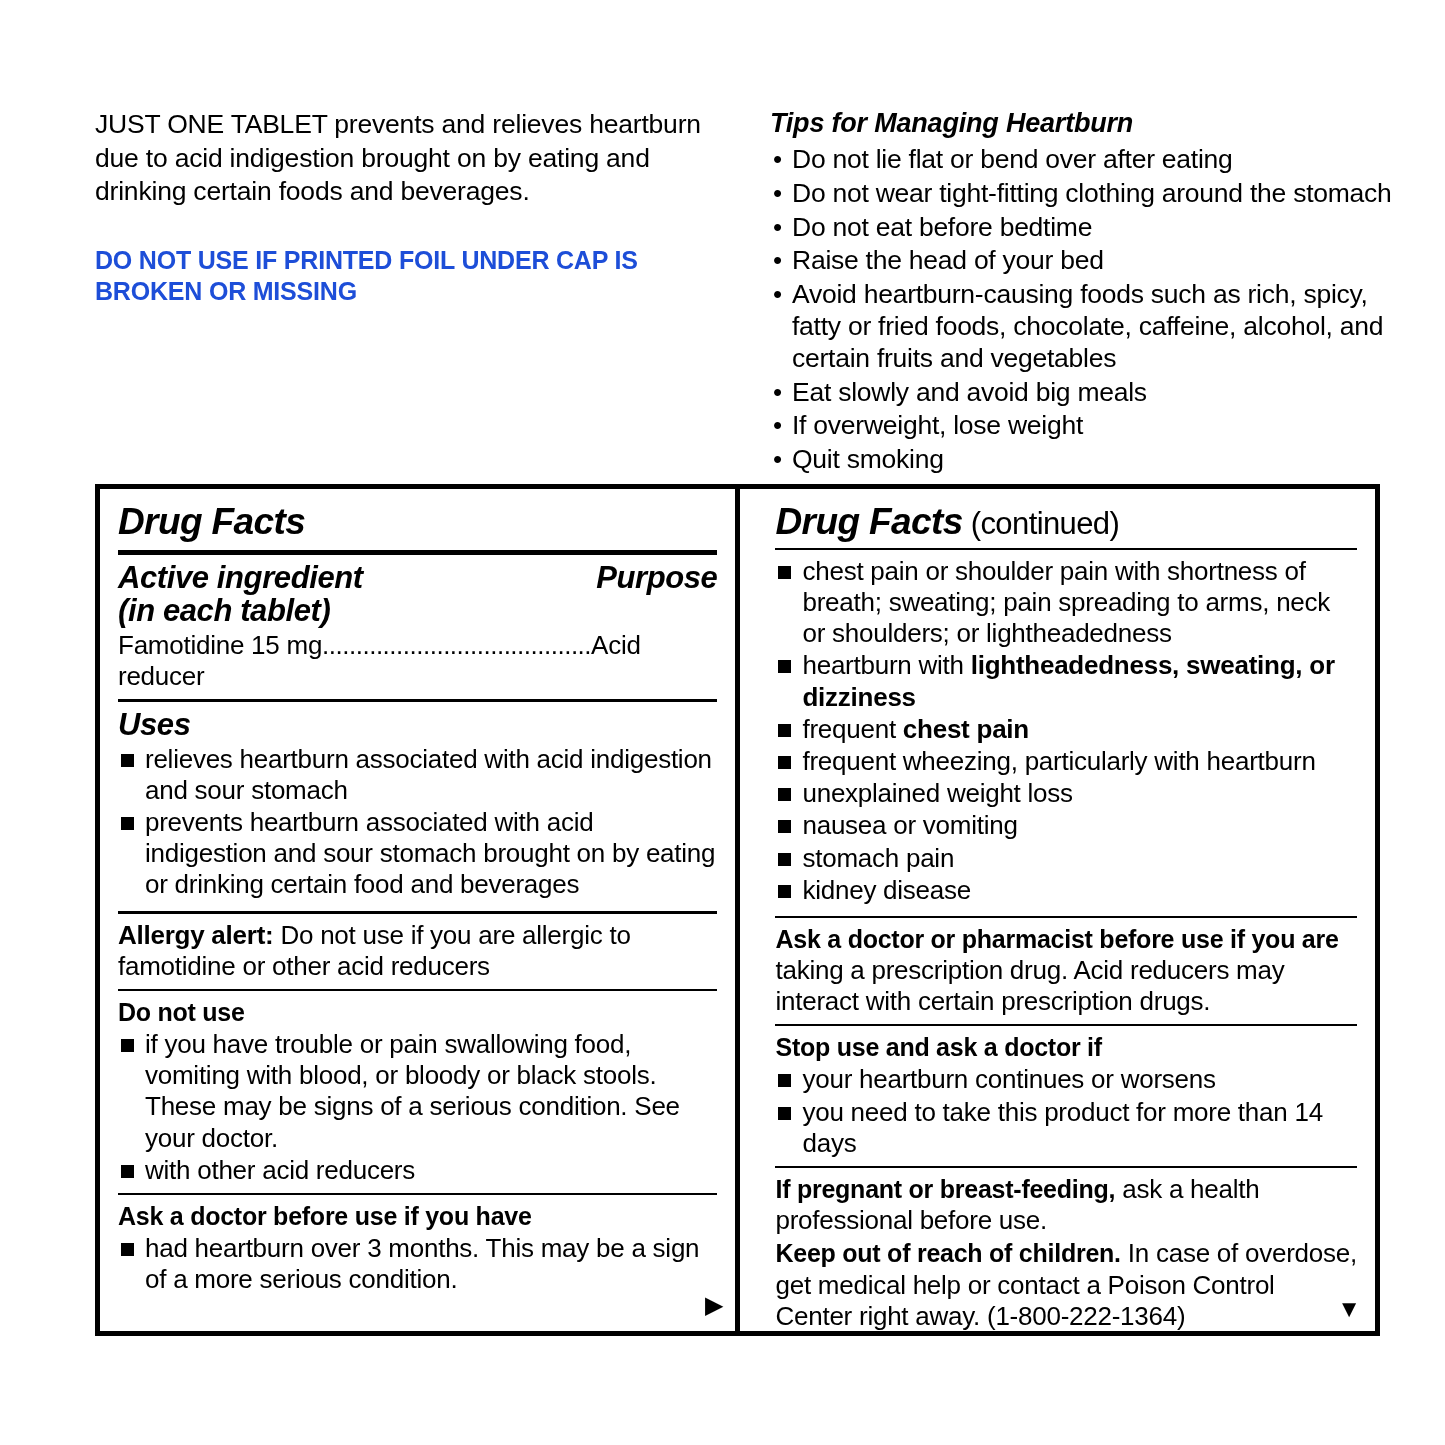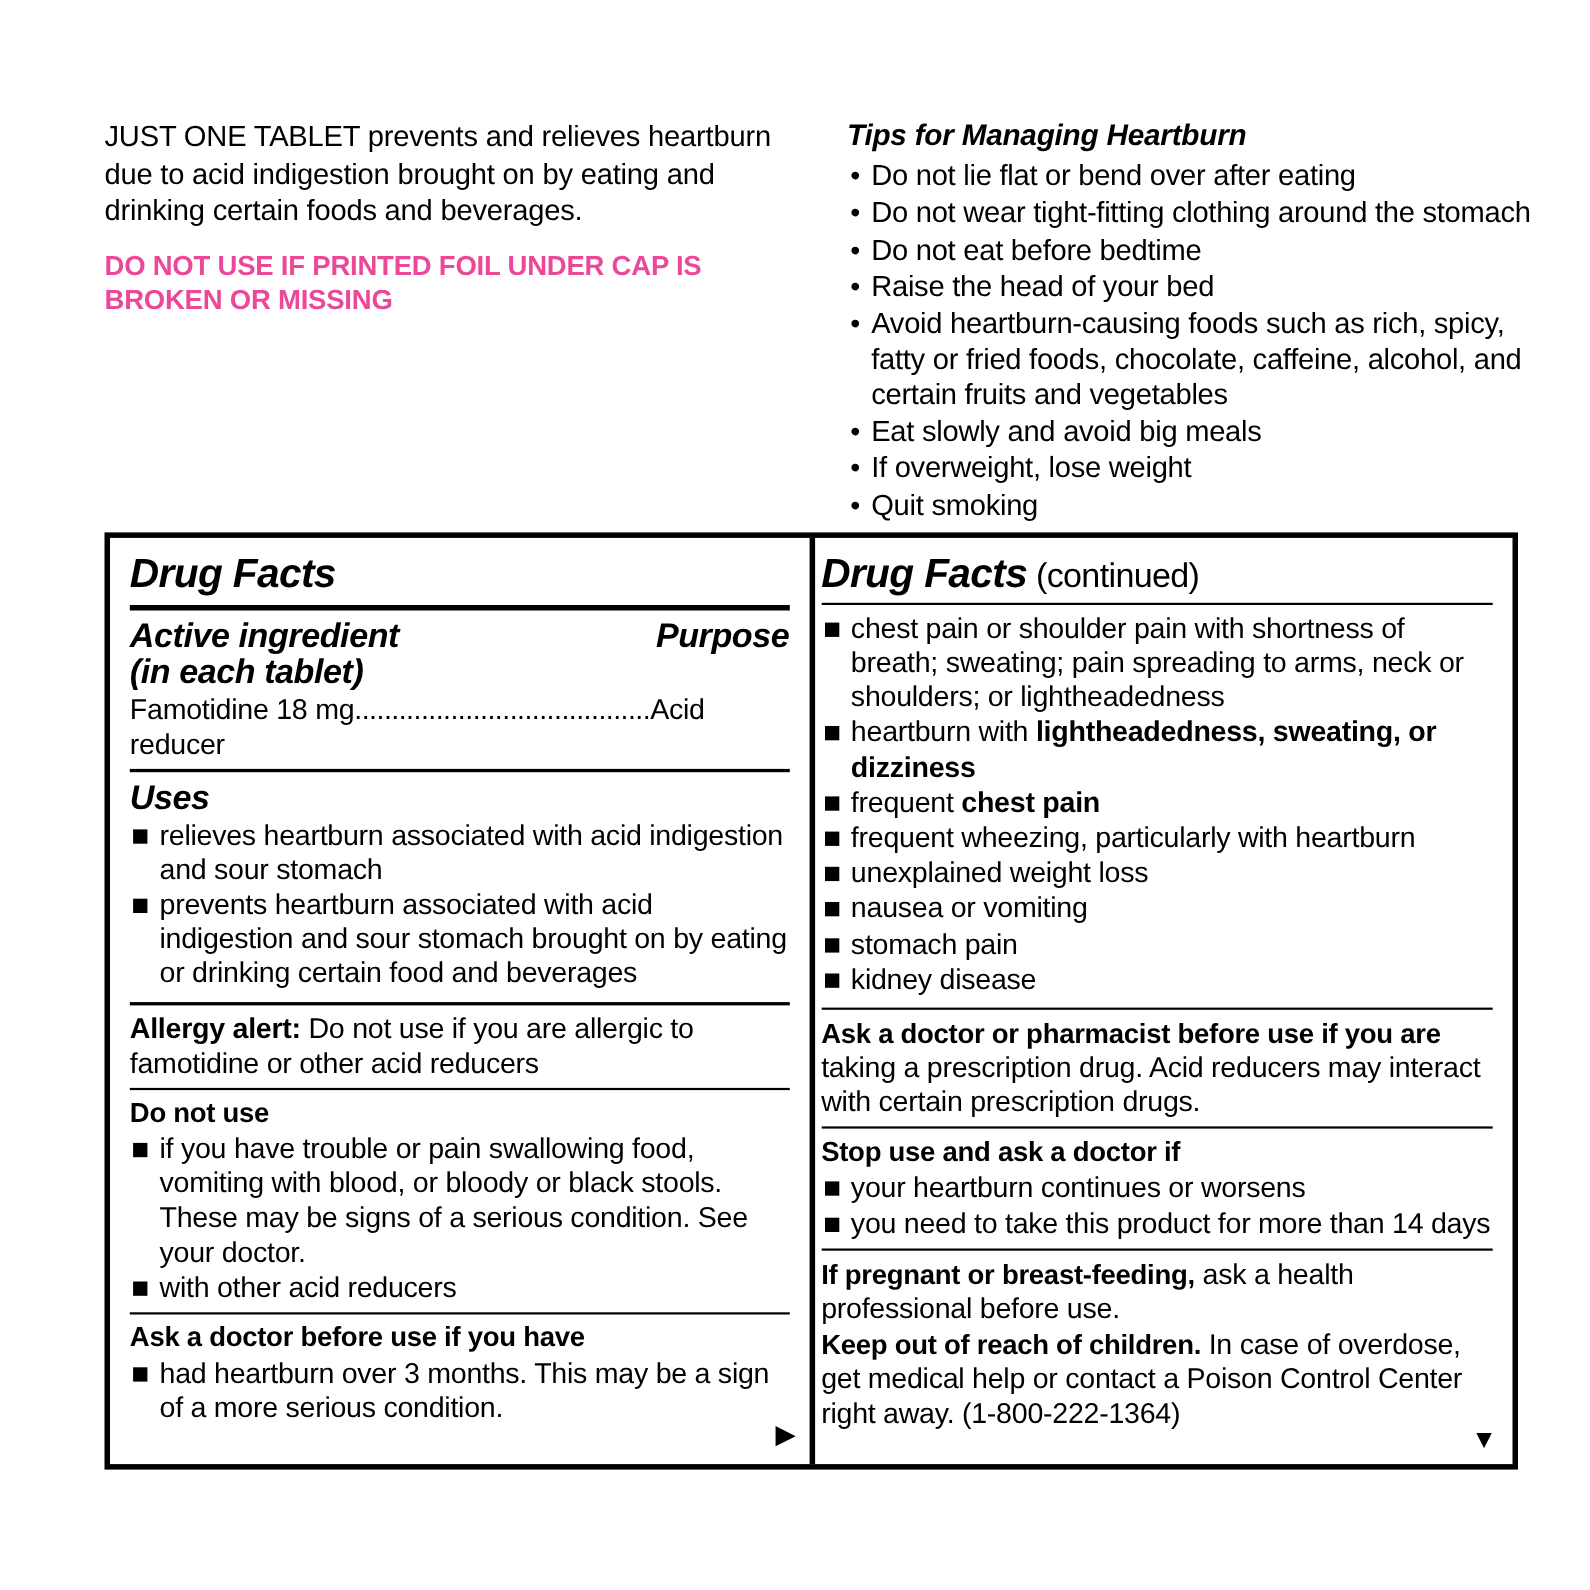--- a/index.html
+++ b/index.html
@@ -30,22 +30,22 @@
     width: 640px;
   }
   .intro p {
     margin: 0;
     font-size: 26.5px;
     line-height: 1.27;
     letter-spacing: -0.2px;
   }
   .intro .lead strong { font-weight: 400; }
   .intro .warn {
-    margin-top: 18px;
-    color: #ec4899;
+    margin-top: 36px;
+    color: #1d4ed8;
     font-weight: bold;
     font-size: 25px;
     line-height: 1.25;
     letter-spacing: -0.2px;
   }
 
   
   .tips {
     position: absolute;
     left: 755px;
@@ -95,21 +95,21 @@
     box-sizing: border-box;
     padding: 0;
   }
   .col-left {
     width: 643px;
     border-right: 5px solid #000;
     padding: 14px 18px 0 18px;
   }
   .col-right {
     width: 637px;
-    padding: 14px 18px 0 6px;
+    padding: 14px 18px 0 35px;
   }
 
   .dftitle {
     font-size: 37px;
     font-weight: bold;
     font-style: italic;
     letter-spacing: -0.6px;
     line-height: 1.05;
   }
   .dftitle .cont {
@@ -222,21 +222,21 @@
       <div class="rule-thick"></div>
 
       <div class="row-head">
         <div class="left">
           <div class="sec-head">Active ingredient</div>
           <div class="sec-head">(in each tablet)</div>
         </div>
         <div class="sec-head">Purpose</div>
       </div>
       <div class="body-txt" style="margin-top:2px;">
-        <span>Famotidine 18 mg</span><span class="dots">........................................</span><span>Acid reducer</span>
+        <span>Famotidine 15 mg</span><span class="dots">........................................</span><span>Acid reducer</span>
       </div>
 
       <div class="rule-med"></div>
 
       <div class="sec-head">Uses</div>
       <ul class="sq">
         <li>relieves heartburn associated with acid indigestion and sour stomach</li>
         <li>prevents heartburn associated with acid indigestion and sour stomach brought on by eating or drinking certain food and beverages</li>
       </ul>
 

